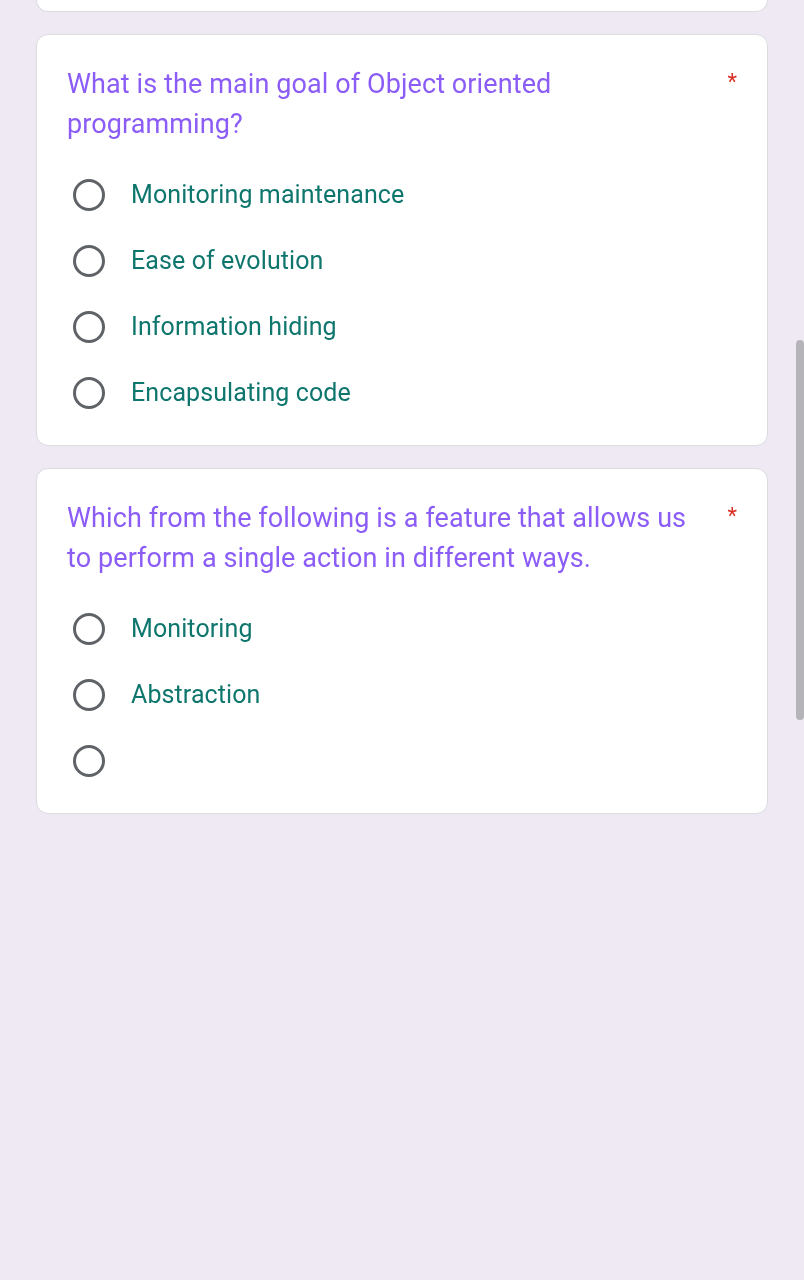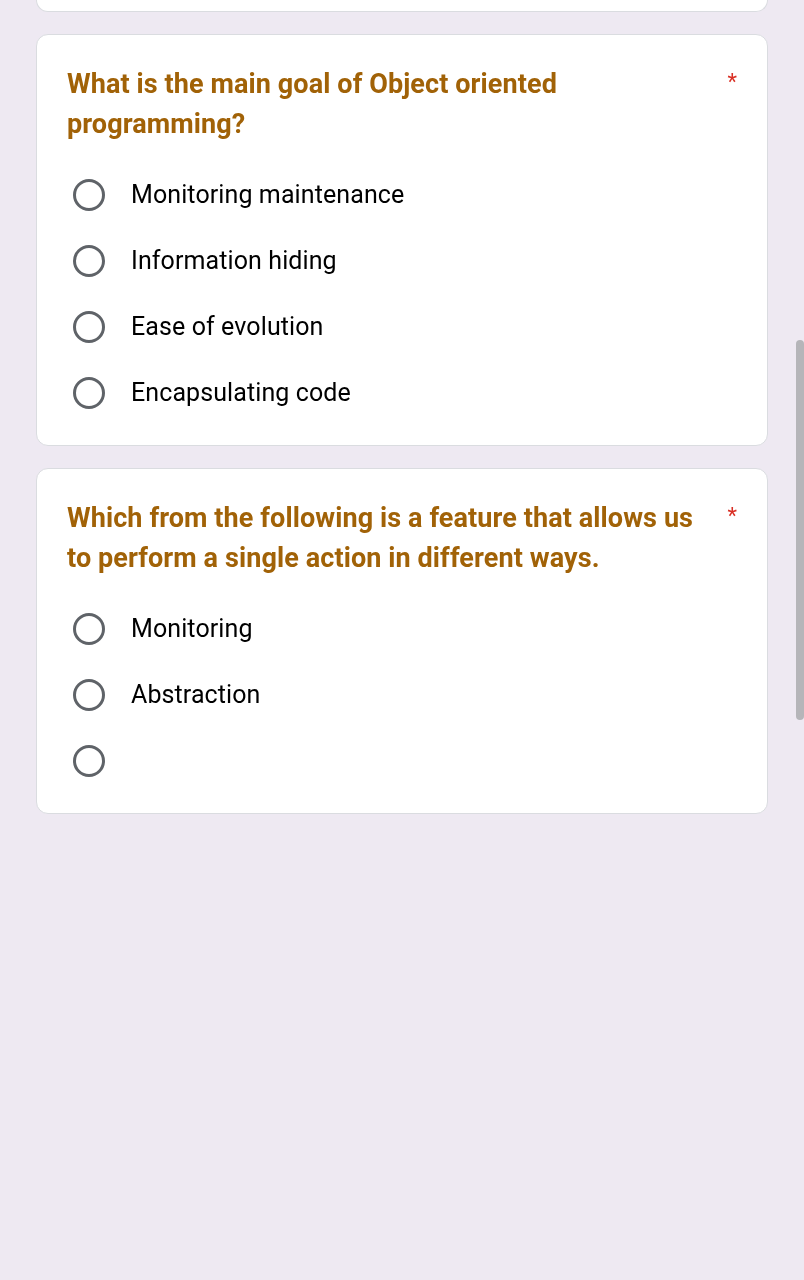--- a/index.html
+++ b/index.html
@@ -34,22 +34,22 @@
       margin-bottom: 22px;
     }
     .question-header {
       display: flex;
       align-items: flex-start;
       margin-bottom: 34px;
     }
     .question-text {
       font-size: 27px;
       line-height: 1.48;
-      color: #a16207;
-      font-weight: 700;
+      color: #8b5cf6;
+      font-weight: 400;
       flex: 1;
       letter-spacing: 0.1px;
     }
     .required-star {
       color: #d93025;
       font-size: 22px;
       margin-left: 18px;
       margin-top: 4px;
     }
     .options {
@@ -66,21 +66,21 @@
     .radio {
       width: 32px;
       height: 32px;
       border: 3px solid #5f6368;
       border-radius: 50%;
       flex-shrink: 0;
       margin-right: 26px;
     }
     .option-label {
       font-size: 25px;
-      color: #000000;
+      color: #0f766e;
       letter-spacing: 0.1px;
     }
     .scrollbar-track {
       position: absolute;
       right: 0;
       top: 340px;
       width: 8px;
       height: 380px;
       background: #b5b5b9;
       border-radius: 4px;
@@ -98,25 +98,25 @@
       <div class="question-text">What is the main goal of Object oriented programming?</div>
       <div class="required-star">*</div>
     </div>
     <div class="options">
       <label class="option">
         <span class="radio"></span>
         <span class="option-label">Monitoring maintenance</span>
       </label>
       <label class="option">
         <span class="radio"></span>
-        <span class="option-label">Information hiding</span>
+        <span class="option-label">Ease of evolution</span>
       </label>
       <label class="option">
         <span class="radio"></span>
-        <span class="option-label">Ease of evolution</span>
+        <span class="option-label">Information hiding</span>
       </label>
       <label class="option">
         <span class="radio"></span>
         <span class="option-label">Encapsulating code</span>
       </label>
     </div>
   </div>
 
   <div class="card">
     <div class="question-header">

